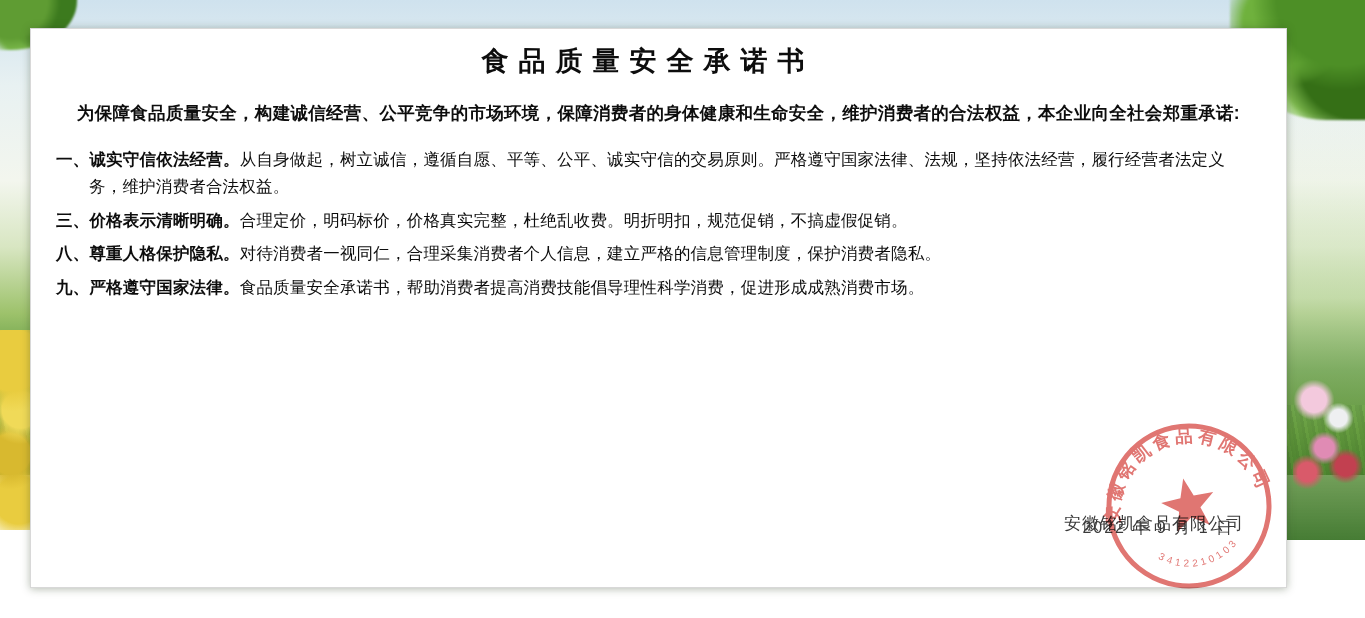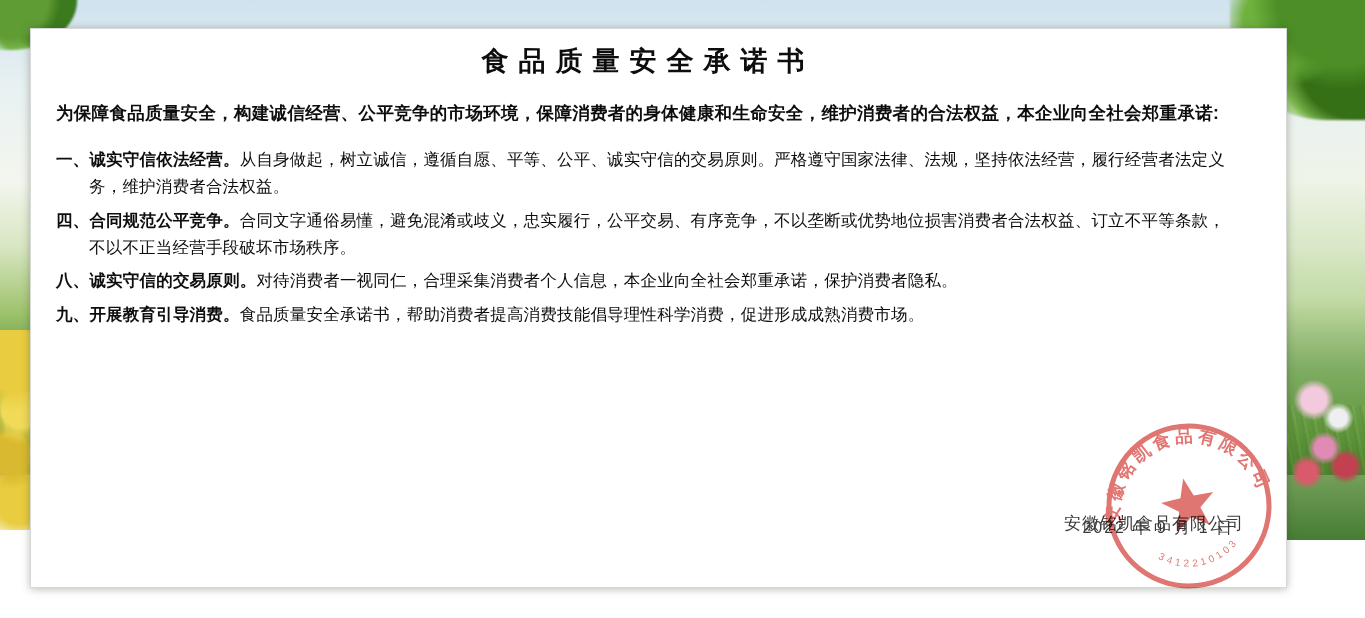--- a/index.html
+++ b/index.html
@@ -44,21 +44,21 @@
                radial-gradient(circle at 55% 85%,#e9cc3f 0 14%,transparent 26%);
     filter:blur(.6px); }
 
   
   .doc { position:absolute; left:30px; top:28px; width:1257px; height:560px;
     background:#ffffff; border:1px solid #d8d8d8; box-shadow:0 1px 8px rgba(40,60,30,.35);
     padding:14px 46px 0 25px; color:#0d0d0d; }
 
   .doc-title { text-align:center; font-size:27px; font-weight:bold; letter-spacing:10px; margin-bottom:22px; }
 
-  .doc-intro { font-size:17.5px; font-weight:bold; line-height:25px; margin-bottom:20px; letter-spacing:.3px; }
+  .doc-intro { font-size:17.5px; font-weight:bold; line-height:25px; margin-bottom:20px; letter-spacing:.3px;text-align:right; }
 
   .items { font-size:16.5px; line-height:27px; }
   .item { padding-left:33px; text-indent:-33px; margin-bottom:6.5px; letter-spacing:.2px; }
   .item .num { font-weight:bold; }
   .item .heading { font-weight:bold; }
 
   
   .sig-company { position:absolute; right:42px; top:483px; font-size:17px; color:#3a3a3a; letter-spacing:1px; }
   .sig-date { position:absolute; right:52px; top:489px; font-size:16px; color:#3a3a3a; letter-spacing:2px; }
 
@@ -81,29 +81,29 @@
   <div class="doc">
 
     <div class="doc-title">食品质量安全承诺书</div>
 
     <div class="doc-intro">为保障食品质量安全，构建诚信经营、公平竞争的市场环境，保障消费者的身体健康和生命安全，维护消费者的合法权益，本企业向全社会郑重承诺:</div>
 
     <div class="items">
   <div class="item"><span class="num">一、</span><span class="heading">诚实守信依法经营。</span><span class="body">从自身做起，树立诚信，遵循自愿、平等、公平、诚实守信的交易原则。严格遵守国家法律、法规，坚持依法经营，履行经营者法定义务，维护消费者合法权益。</span></div>
 
 
-
-  <div class="item"><span class="num">四、</span><span class="heading">合同规范公平竞争。</span><span class="body">合同文字通俗易懂，避免混淆或歧义，忠实履行，公平交易、有序竞争，不以垄断或优势地位损害消费者合法权益、订立不平等条款，不以不正当经营手段破坏市场秩序。</span></div>
+  <div class="item"><span class="num">三、</span><span class="heading">价格表示清晰明确。</span><span class="body">合理定价，明码标价，价格真实完整，杜绝乱收费。明折明扣，规范促销，不搞虚假促销。</span></div>
 
 
 
 
-  <div class="item"><span class="num">八、</span><span class="heading">诚实守信的交易原则。</span><span class="body">对待消费者一视同仁，合理采集消费者个人信息，本企业向全社会郑重承诺，保护消费者隐私。</span></div>
 
-  <div class="item"><span class="num">九、</span><span class="heading">开展教育引导消费。</span><span class="body">食品质量安全承诺书，帮助消费者提高消费技能倡导理性科学消费，促进形成成熟消费市场。</span></div>
+  <div class="item"><span class="num">八、</span><span class="heading">尊重人格保护隐私。</span><span class="body">对待消费者一视同仁，合理采集消费者个人信息，建立严格的信息管理制度，保护消费者隐私。</span></div>
+
+  <div class="item"><span class="num">九、</span><span class="heading">严格遵守国家法律。</span><span class="body">食品质量安全承诺书，帮助消费者提高消费技能倡导理性科学消费，促进形成成熟消费市场。</span></div>
 
 </div>
 
     <div class="sig-company">安徽铭凯食品有限公司</div>
     <div class="sig-date">2022 年 9 月 1 日</div>
 
     <div class="stamp">
       <svg viewBox="0 0 190 190">
         <defs>
           <path id="arcTop" d="M 23,103 A 72,72 0 1,1 167,103" fill="none"></path>

